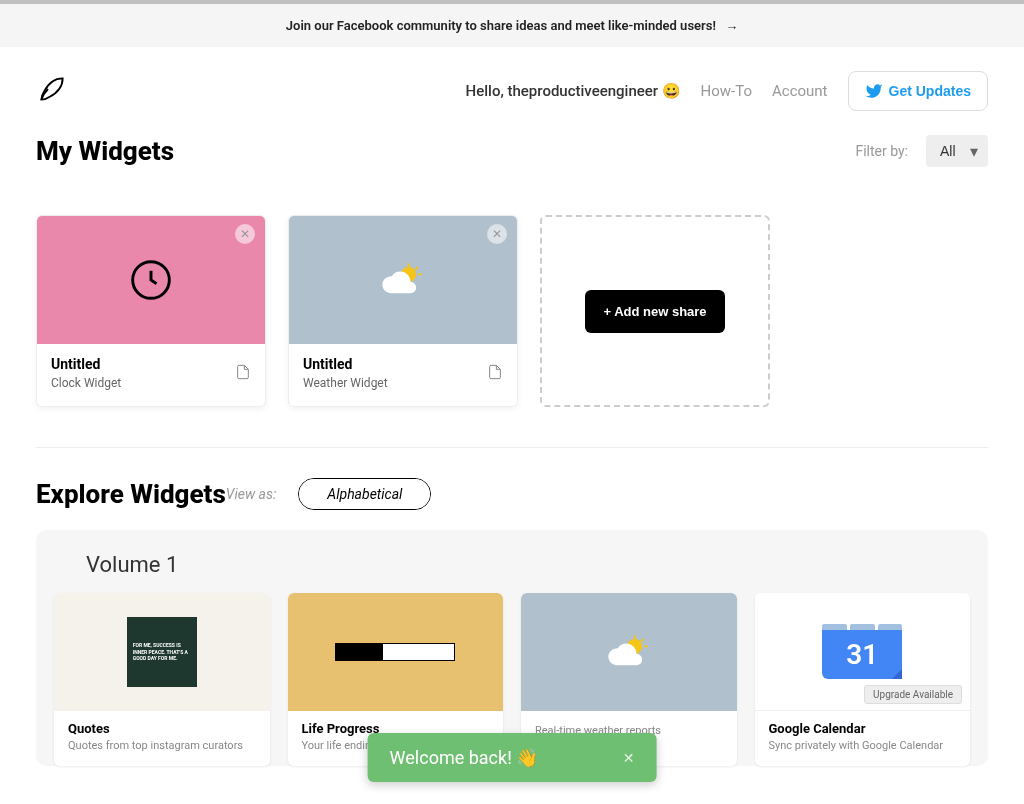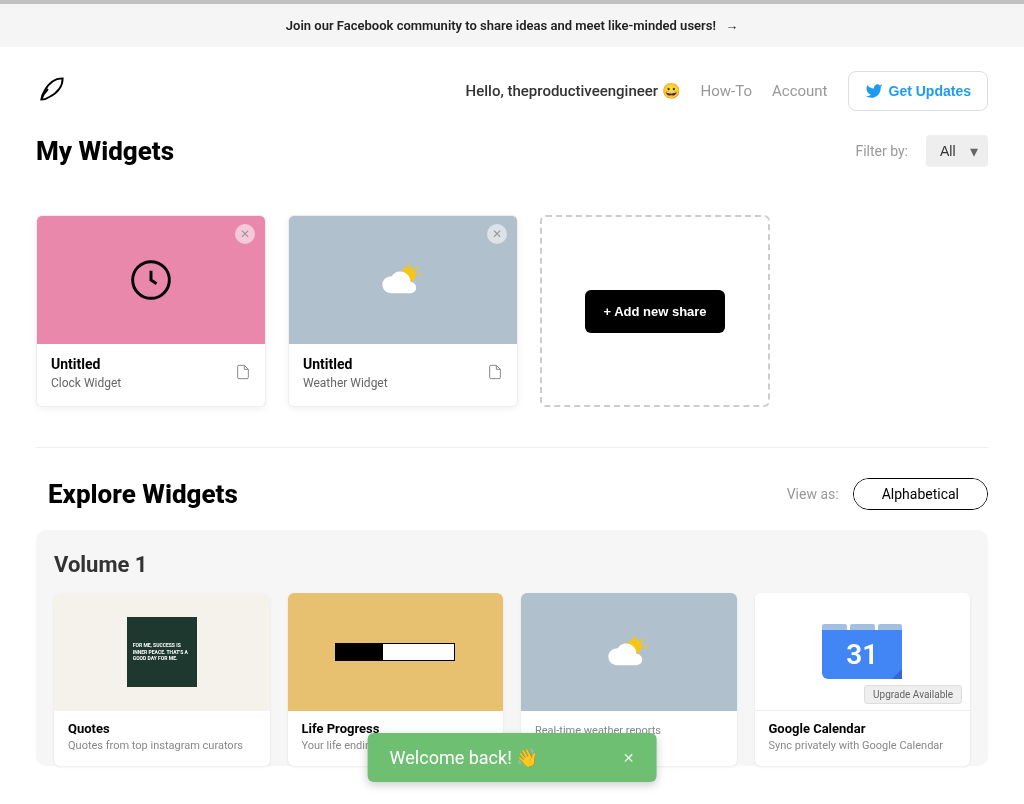--- a/index.html
+++ b/index.html
@@ -36,29 +36,29 @@
     .widget-title { font-size: 14px; font-weight: 700; margin-bottom: 4px; }
     .widget-sub { font-size: 12px; color: #666; }
     .widget-copy { position: absolute; right: 14px; top: 18px; color: #888; cursor: pointer; }
     .widget-copy svg { width: 16px; height: 20px; stroke: #888; fill: none; stroke-width: 1.5; }
     
     .add-widget-card { width: 230px; height: 192px; border: 2px dashed #ccc; border-radius: 6px; display: flex; align-items: center; justify-content: center; }
     .add-btn { background: #000; color: #fff; border: none; border-radius: 6px; padding: 14px 18px; font-size: 13px; font-weight: 600; cursor: pointer; }
     
     .divider { border: none; border-top: 1px solid #eee; margin: 10px 36px 0; }
     
-    .explore-head { display: flex; justify-content: space-between; align-items: center; padding: 30px 36px 20px; margin-left: 12px; }
-    .view-as { display: flex; align-items: center; gap: 14px; }
+    .explore-head { display: flex; align-items: center; padding: 30px 36px 20px; }
+    .view-as { display: flex; align-items: center; gap: 22px; font-style: italic; }
     .view-label { color: #999; font-size: 14px; }
     .toggle { display: flex; border: 1.5px solid #000; border-radius: 20px; overflow: hidden; }
     .toggle-opt { padding: 7px 28px; font-size: 14px; cursor: pointer; background: #fff; color: #000; }
     .toggle-opt.active { background: #000; color: #fff; }
     
     .volume-block { margin: 0 36px; background: #f6f6f6; border-radius: 10px; padding: 22px 18px 0; }
-    .volume-title { font-size: 22px; font-weight: 700; color: #333; margin-bottom: 16px; }
+    .volume-title { font-size: 22px; font-weight: 400; color: #333; margin-bottom: 16px; margin-left: 32px; }
     .explore-row { display: flex; gap: 18px; }
     .explore-card { width: 222px; background: #fff; border-radius: 6px; overflow: hidden; box-shadow: 0 1px 3px rgba(0,0,0,0.08); position: relative; }
     .explore-preview { height: 118px; display: flex; align-items: center; justify-content: center; position: relative; }
     .ep-cream { background: #f5f2eb; }
     .ep-gold { background: #e8c170; }
     .ep-blue { background: #b0c0cd; }
     .ep-white { background: #fff; border-bottom: 1px solid #eee; }
     .upgrade-badge { position: absolute; bottom: 6px; right: 8px; background: #eee; color: #666; font-size: 10px; padding: 3px 8px; border-radius: 3px; border: 1px solid #ddd; }
     .explore-info { padding: 10px 14px 14px; }
     .explore-title { font-size: 13px; font-weight: 700; margin-bottom: 3px; }

